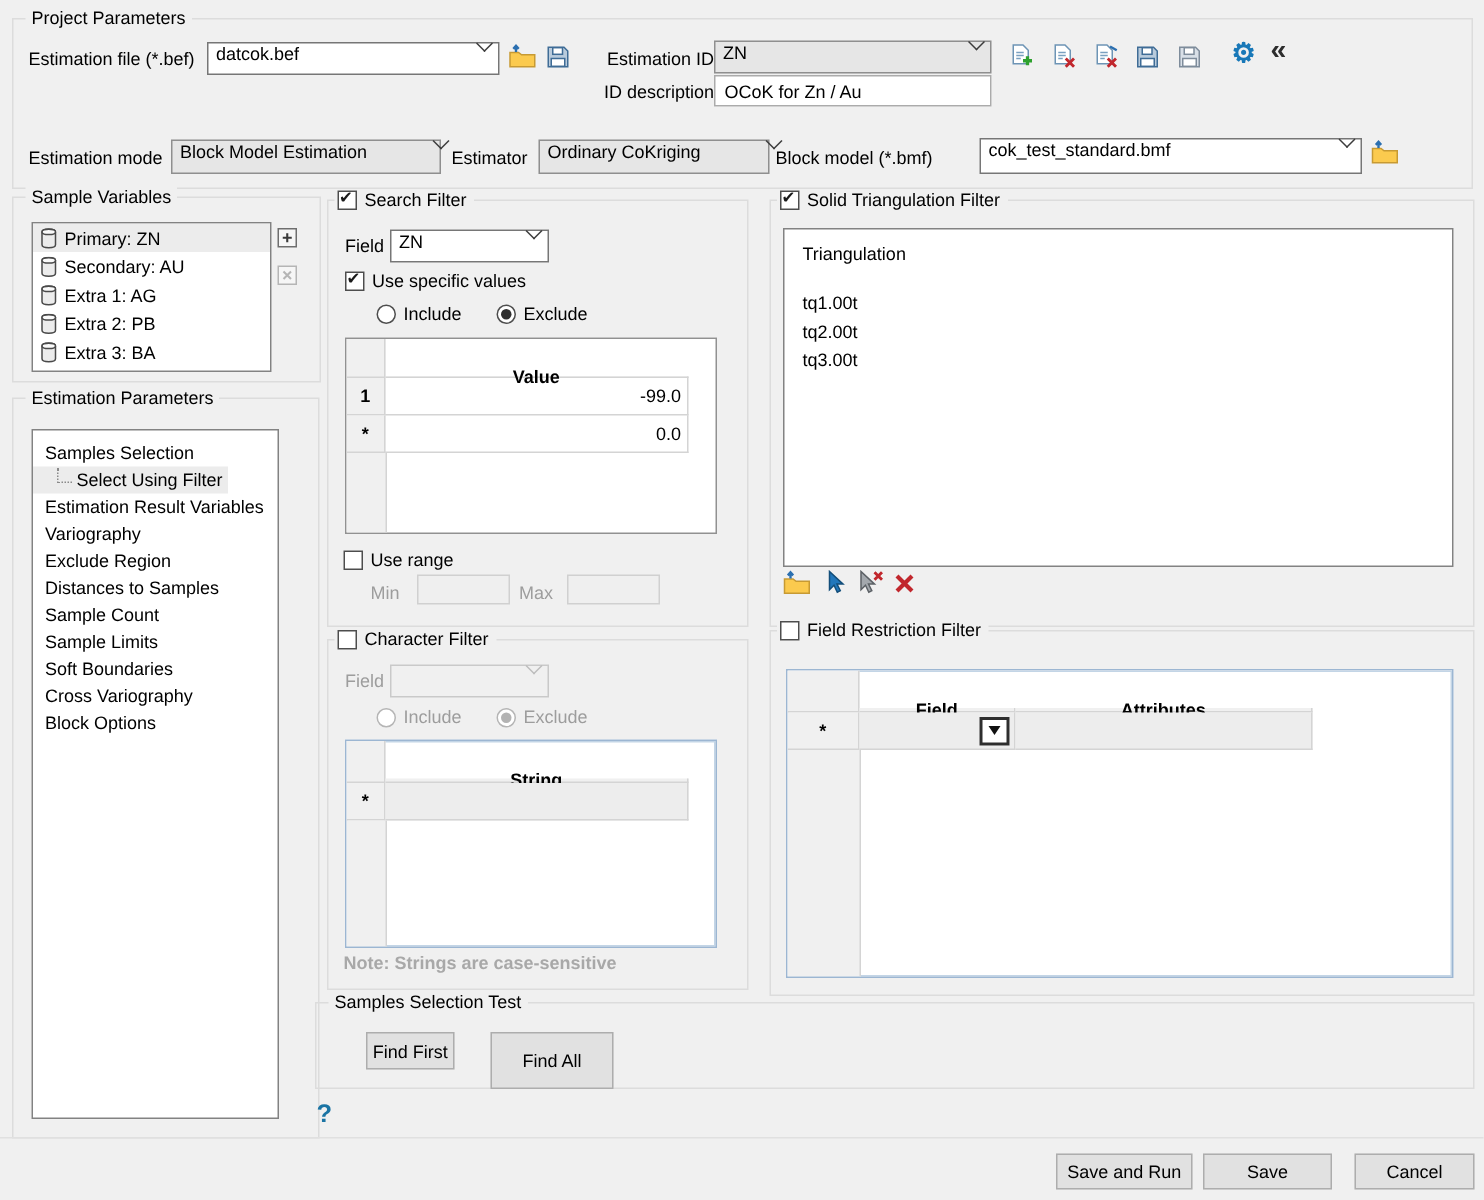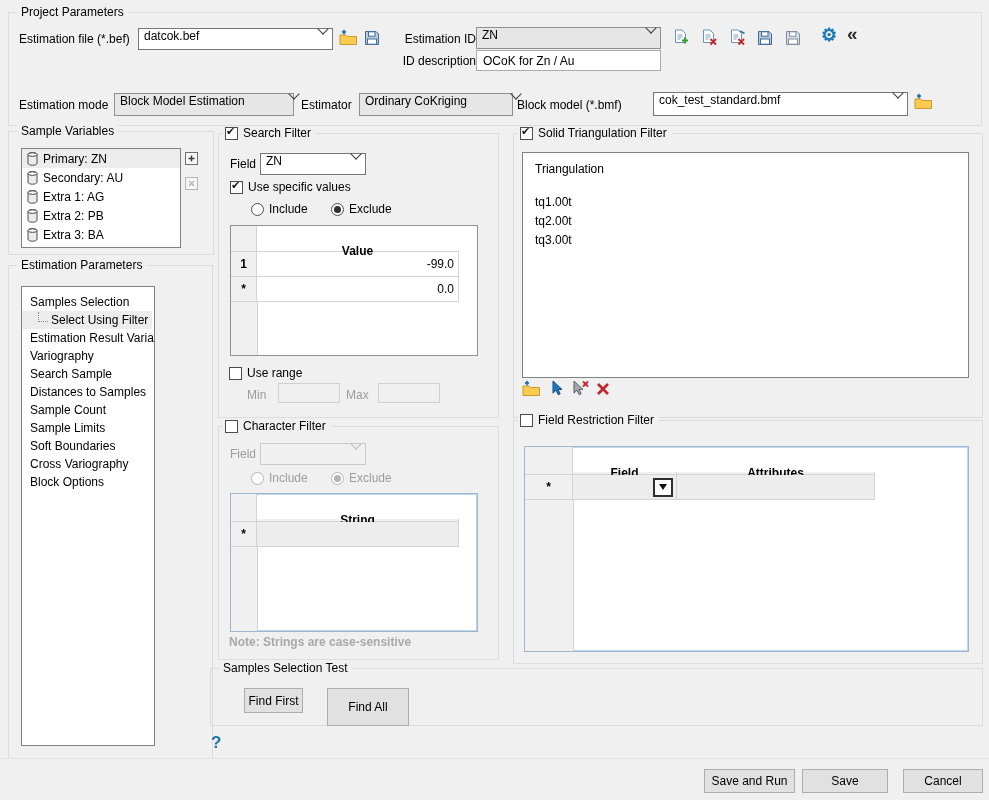--- a/index.html
+++ b/index.html
@@ -201,36 +201,36 @@
   <span class="icon" style="left:175px;top:44px">
     <svg width="15" height="15" viewBox="0 0 15 15">
         <rect x="1.5" y="1.5" width="12" height="12" fill="#f6f6f6" stroke="#b5b5b5"></rect>
         <path d="M5 5 l5 5 M10 5 l-5 5" stroke="#b5b5b5" stroke-width="1.4"></path>
       </svg>
   </span>
 </div>
 
 <div class="group" style="left:8px;top:265px;width:203px;height:492px">
   <span class="glabel">Estimation Parameters</span>
-  <div class="listbox" style="left:12px;top:20px;width:134px;height:460px;padding-top:6px">
+  <div class="listbox" style="left:12px;top:20px;width:165px;height:460px;padding-top:6px">
     <div class="tree-item">
         <span>Samples Selection</span>
       </div>
     <div class="tree-item child sel">
         <span class="treeline"></span>
         <span>Select Using Filter</span>
       </div>
     <div class="tree-item">
         <span>Estimation Result Variables</span>
       </div>
     <div class="tree-item">
         <span>Variography</span>
       </div>
     <div class="tree-item">
-        <span>Search Sample</span>
+        <span>Exclude Region</span>
       </div>
     <div class="tree-item">
         <span>Distances to Samples</span>
       </div>
     <div class="tree-item">
         <span>Sample Count</span>
       </div>
     <div class="tree-item">
         <span>Sample Limits</span>
       </div>

